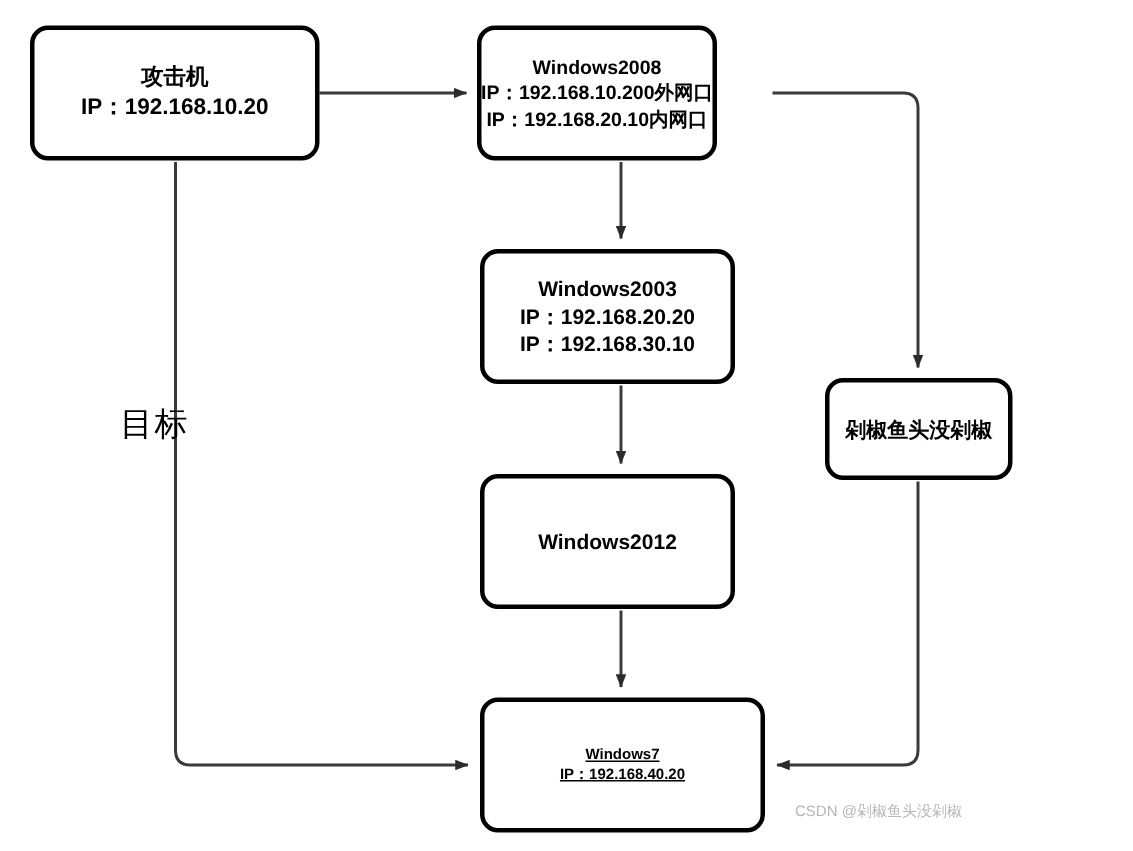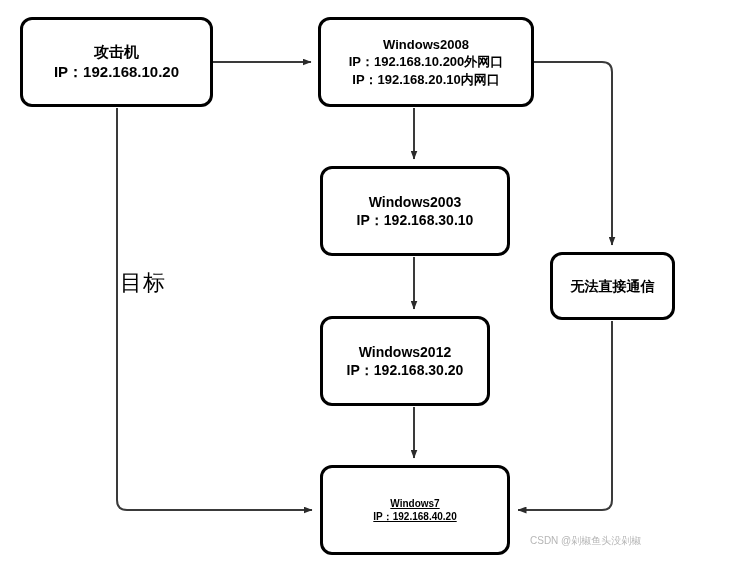--- a/index.html
+++ b/index.html
@@ -42,25 +42,25 @@
   .node .line {
     display: block;
     line-height: 1.32;
     white-space: nowrap;
   }
   #node-attacker {
     left: 20px;  top: 17px;  width: 193px; height: 90px;
     font-size: 15px;
   }
   #node-win2008 {
-    left: 318px; top: 17px;  width: 216px; height: 90px;
+    left: 318px; top: 17px;  width: 160px; height: 90px;
     font-size: 13px;
   }
   #node-win2003 {
-    left: 320px; top: 166px; width: 190px; height: 90px;
+    left: 320px; top: 166px; width: 170px; height: 90px;
     font-size: 14px;
   }
   #node-win2012 {
     left: 320px; top: 316px; width: 170px; height: 90px;
     font-size: 14px;
   }
   #node-win7 {
     left: 320px; top: 465px; width: 190px; height: 90px;
     font-size: 10px;
     text-decoration: underline;
@@ -72,21 +72,20 @@
   #label-target {
     position: absolute;
     left: 80px;
     top: 268px;
     font-size: 22px;
     font-weight: normal;
     color: #000000;
     letter-spacing: 1px;
     z-index: 3;
     background: transparent;
-    margin-left: 40px;
   }
   #watermark {
     position: absolute;
     left: 530px;
     top: 534px;
     font-size: 10px;
     color: #b6b6b6;
     white-space: nowrap;
     z-index: 3;
   }
@@ -124,34 +123,34 @@
   </div>
 
   <div class="node" id="node-win2008">
     <span class="line">Windows2008</span>
     <span class="line">IP：192.168.10.200外网口</span>
     <span class="line">IP：192.168.20.10内网口</span>
   </div>
 
   <div class="node" id="node-win2003">
     <span class="line">Windows2003</span>
+    <span class="line">IP：192.168.20.20</span>
     <span class="line">IP：192.168.30.10</span>
   </div>
 
   <div class="node" id="node-win2012">
     <span class="line">Windows2012</span>
-    <span class="line">IP：192.168.30.20</span>
   </div>
 
   <div class="node" id="node-win7">
     <span class="line">Windows7</span>
     <span class="line">IP：192.168.40.20</span>
   </div>
 
   <div class="node" id="node-nocomm">
-    <span class="line">无法直接通信</span>
+    <span class="line">剁椒鱼头没剁椒</span>
   </div>
 
   <div id="label-target">目标</div>
 
   <div id="watermark">CSDN @剁椒鱼头没剁椒</div>
 
 </div>
 
 </body></html>

